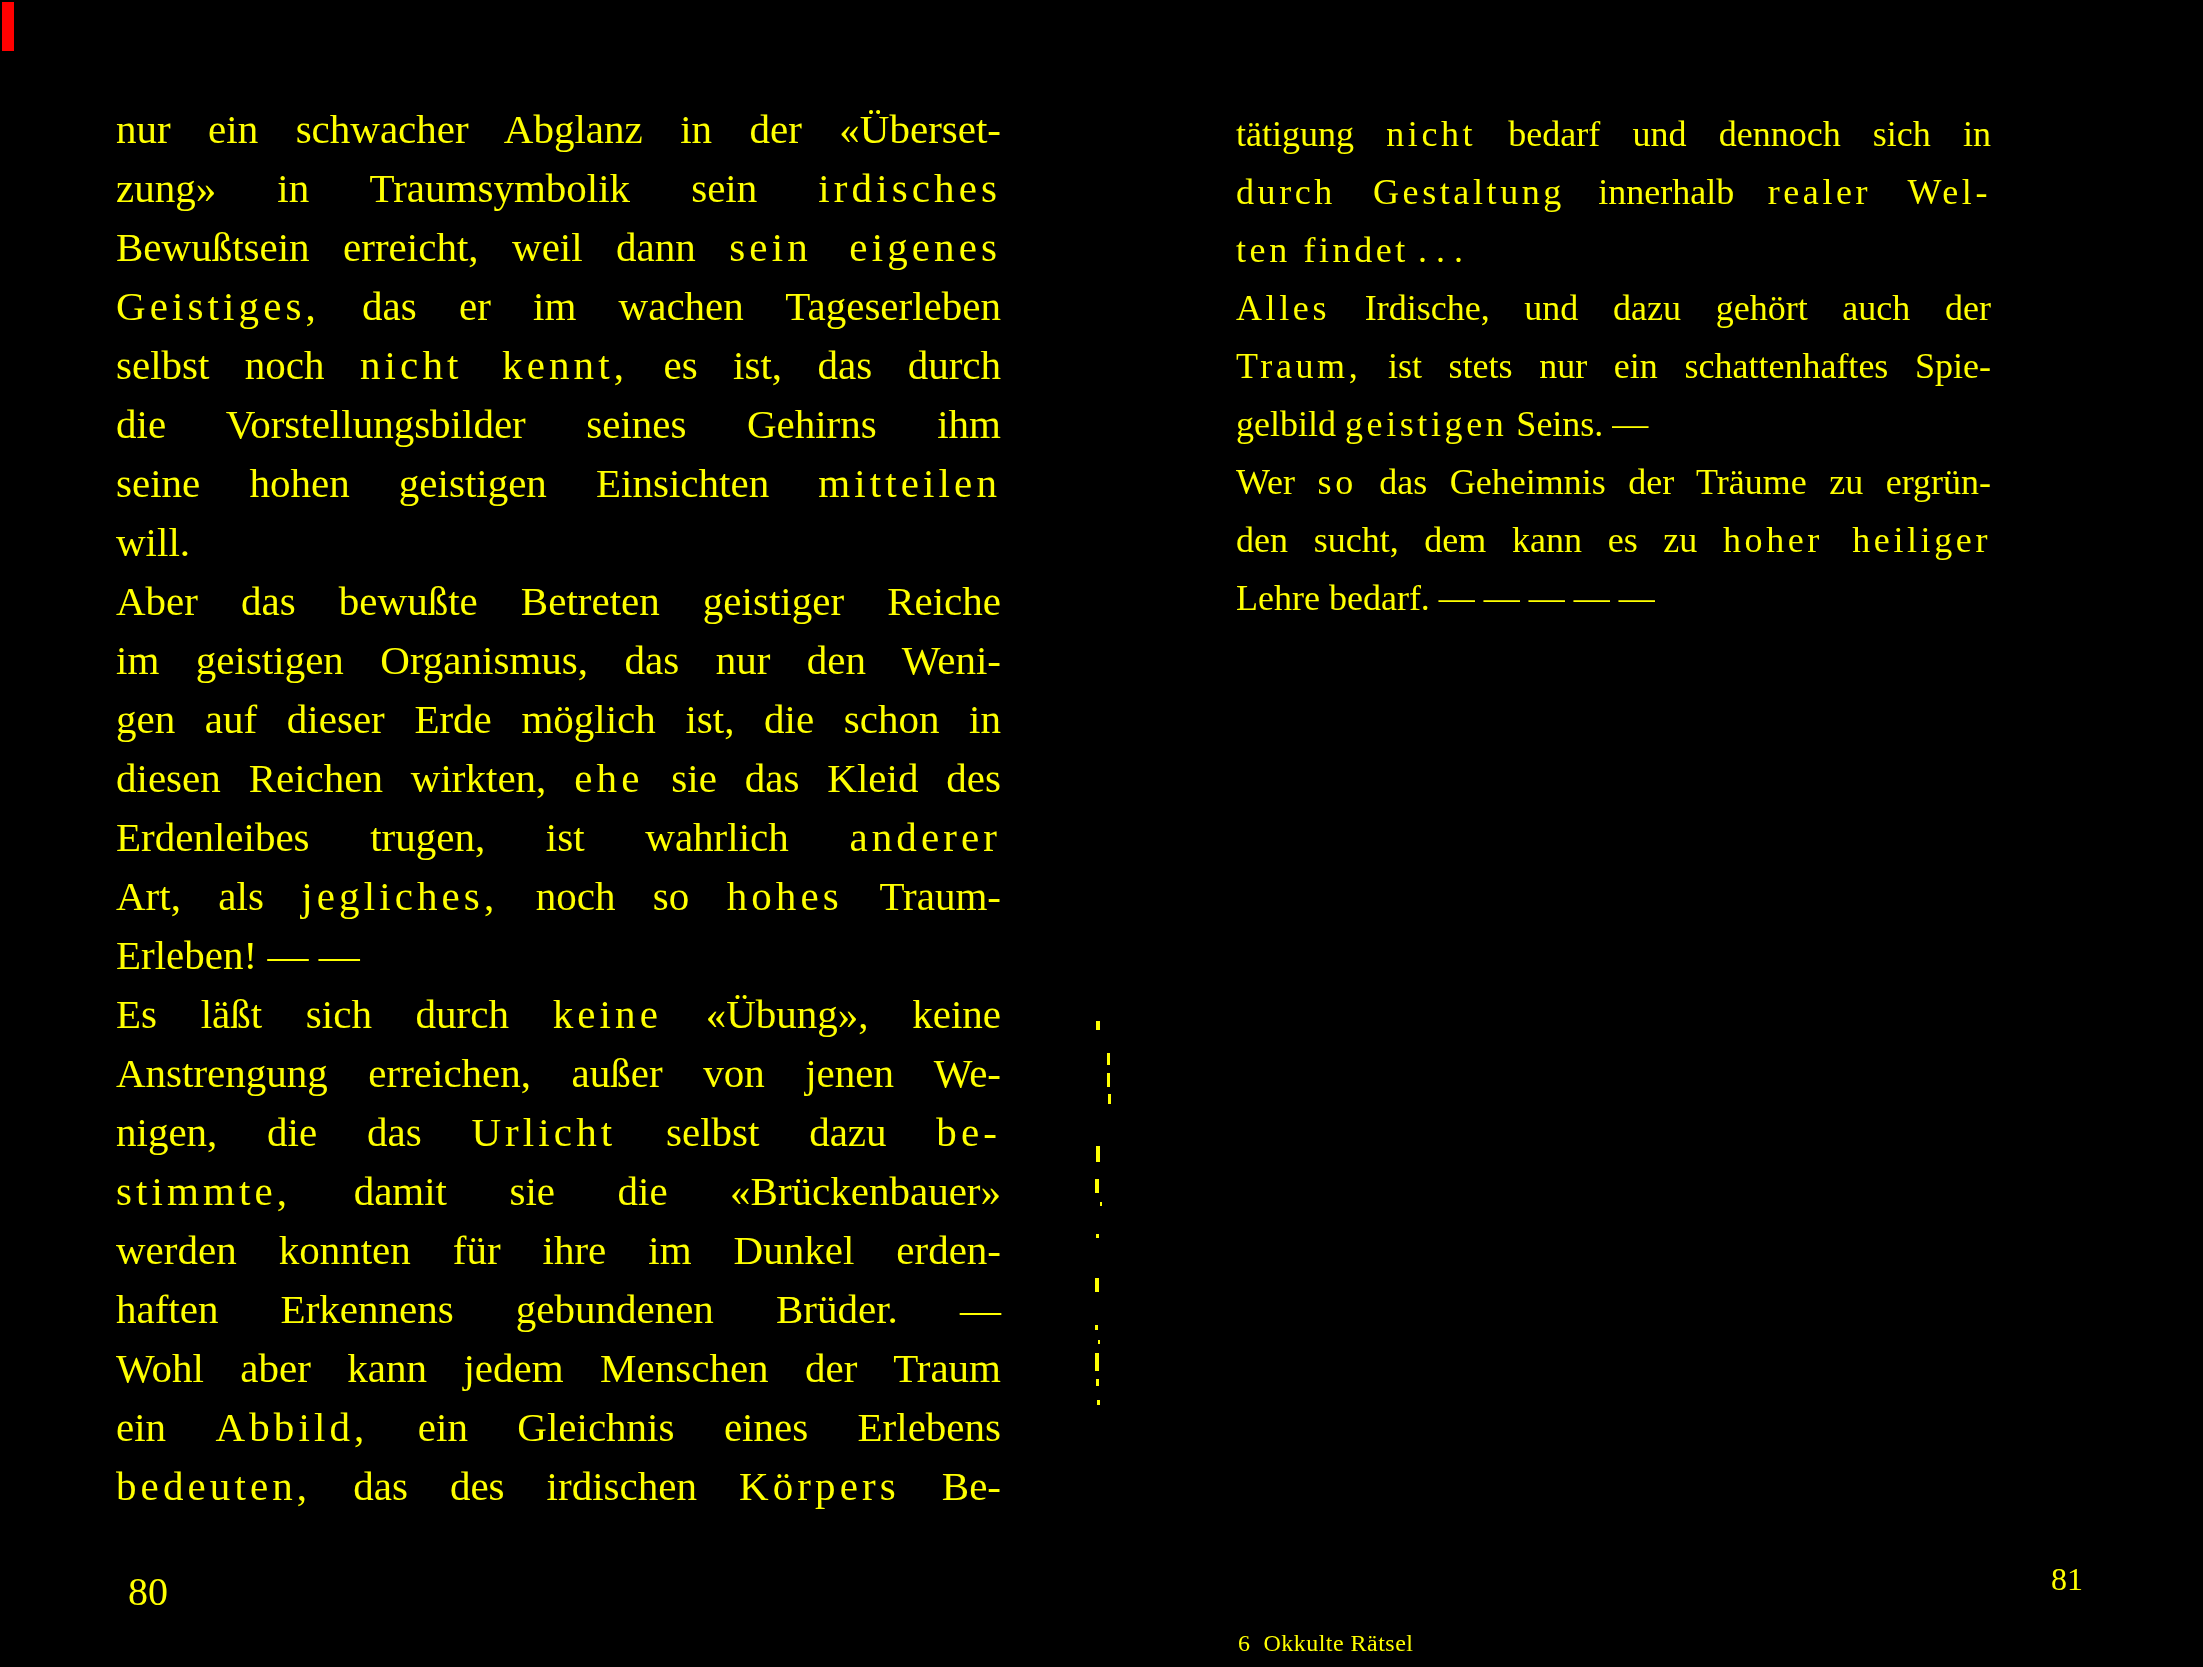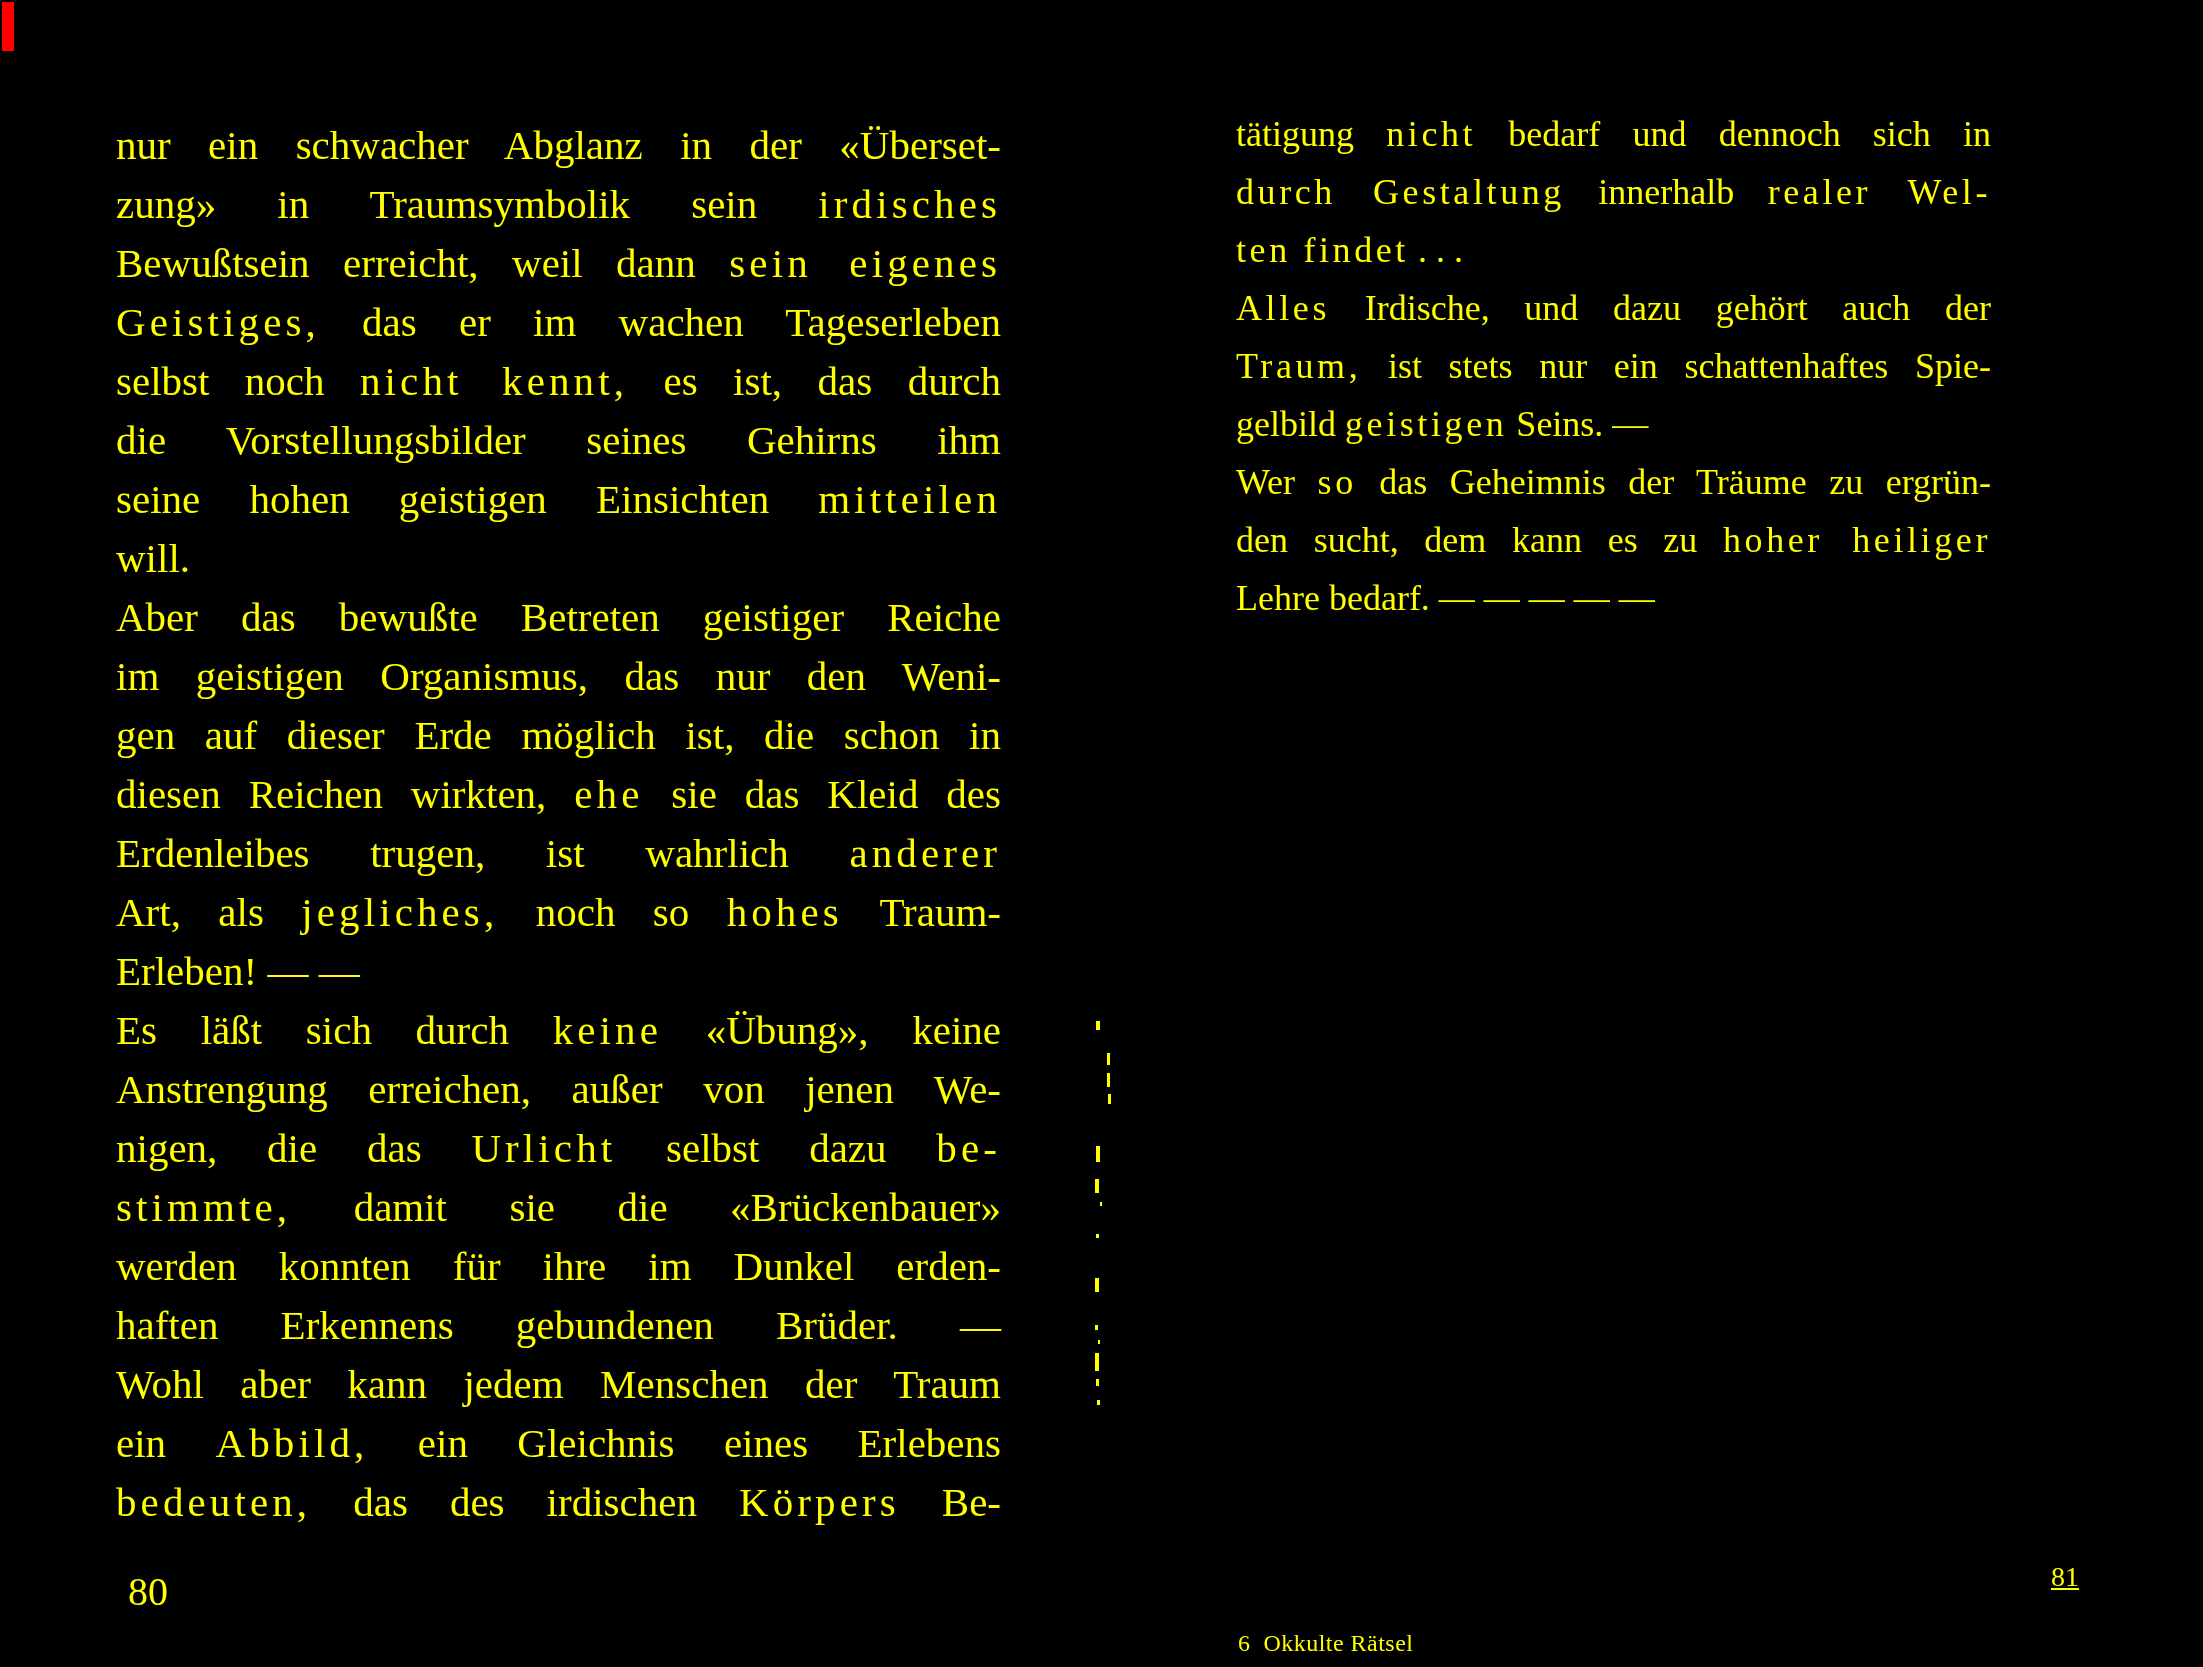--- a/index.html
+++ b/index.html
@@ -4,28 +4,28 @@
 <style>
   html,body{margin:0;padding:0;background:#000;}
   .canvas{
     position:relative;
     width:2203px;height:1668px;
     background:#000;
     font-family:"Liberation Serif","DejaVu Serif",serif;
     overflow:hidden;
   }
   .col{position:absolute;}
-  #left-col{left:116px;top:116px;width:885px;font-size:41px;line-height:59px;}
+  #left-col{left:116px;top:100px;width:885px;font-size:41px;line-height:59px;}
   #right-col{left:1236px;top:105px;width:755px;font-size:36px;line-height:58px;}
   .line{text-align:justify;text-align-last:justify;white-space:normal;}
   .line.short{text-align:left;text-align-last:left;}
   .sp{letter-spacing:.1em;margin-top:20px;}
   .pagenum{position:absolute;}
   #pagenum-left{left:128px;top:1568px;font-size:40px;}
-  #pagenum-right{left:2051px;top:1561px;font-size:28px;text-decoration:underline;}
+  #pagenum-right{left:2051px;top:1561px;font-size:32px;}
   #signature{position:absolute;left:1238px;top:1582px;font-size:24px;white-space:pre;letter-spacing:.02em;margin-top:48px;}
   .artifact{position:absolute;}
 </style>
 </head>
 <body>
 
 <div class="canvas" id="canvas" style="background: rgb(0, 0, 0); color: rgb(255, 255, 0);">
 
   <div class="col" id="left-col">
       <div class="line">nur ein schwacher Abglanz in der «Überset-</div>

